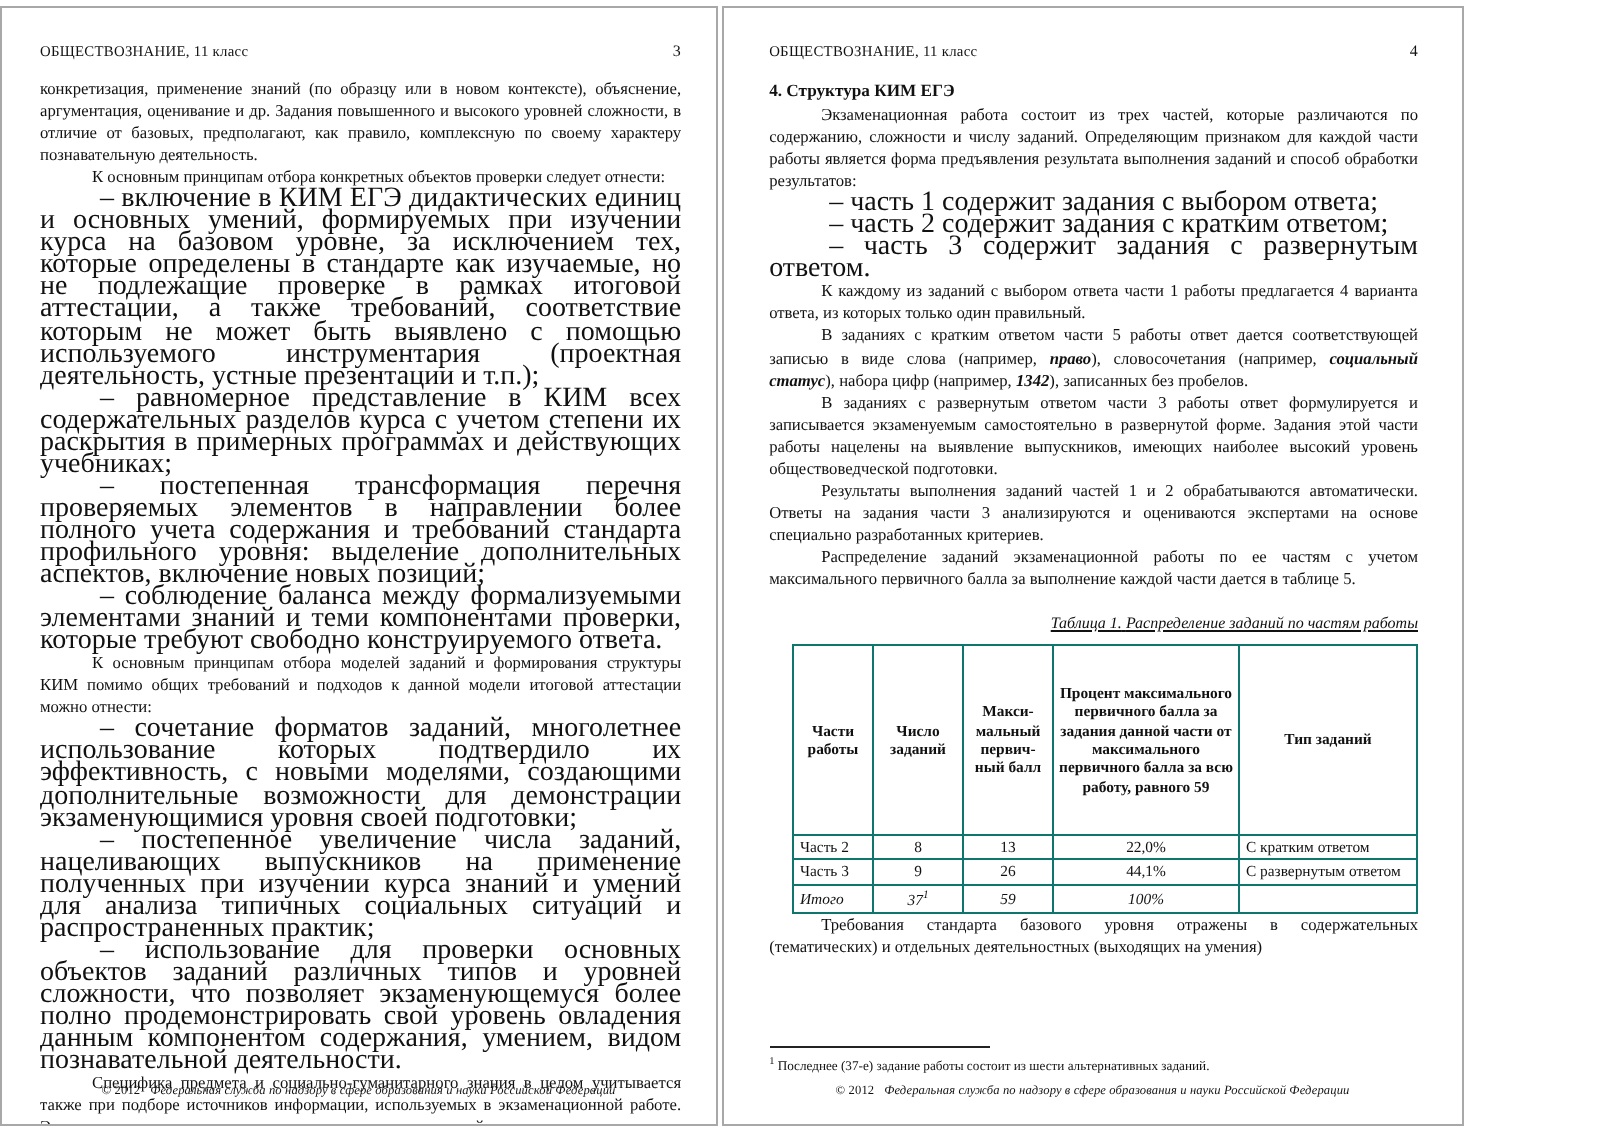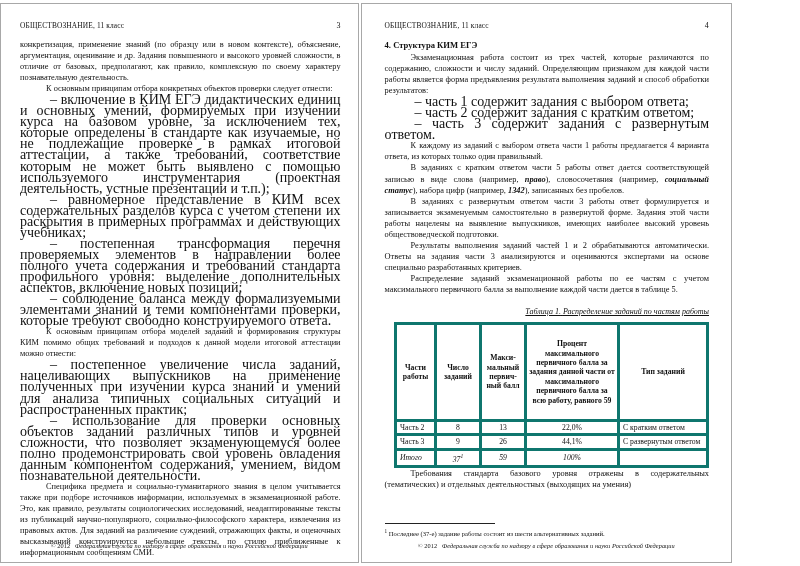--- a/index.html
+++ b/index.html
@@ -94,21 +94,21 @@
     text-decoration: underline;
   }
   table.t1 {
     border-collapse: collapse;
     width: 312px;
     margin-left: auto;
     margin-right: 0px;
     table-layout: fixed;
   }
   table.t1 td, table.t1 th {
-    border: 3px solid #0f766e;
+    border: 1px solid #0f766e;
     font-size: 7.7px;
     line-height: 9.4px;
     padding: 1px 2px;
     vertical-align: middle;
   }
   table.t1 thead th {
     font-weight: bold;
     text-align: center;
     height: 92px;
   }
@@ -167,20 +167,21 @@
         <span class="pgno">3</span>
       </div>
 
       <p class="para noind">конкретизация, применение знаний (по образцу или в новом контексте), объяснение, аргументация, оценивание и др. Задания повышенного и высокого уровней сложности, в отличие от базовых, предполагают, как правило, комплексную по своему характеру познавательную деятельность.</p>
       <p class="para">К основным принципам отбора конкретных объектов проверки следует отнести:</p>
       <p class="dash">– включение в КИМ ЕГЭ дидактических единиц и основных умений, формируемых при изучении курса на базовом уровне, за исключением тех, которые определены в стандарте как изучаемые, но не подлежащие проверке в рамках итоговой аттестации, а также требований, соответствие которым не может быть выявлено с помощью используемого инструментария (проектная деятельность, устные презентации и т.п.);</p>
       <p class="dash">– равномерное представление в КИМ всех содержательных разделов курса с учетом степени их раскрытия в примерных программах и действующих учебниках;</p>
       <p class="dash">– постепенная трансформация перечня проверяемых элементов в направлении более полного учета содержания и требований стандарта профильного уровня: выделение дополнительных аспектов, включение новых позиций;</p>
       <p class="dash">– соблюдение баланса между формализуемыми элементами знаний и теми компонентами проверки, которые требуют свободно конструируемого ответа.</p>
       <p class="para">К основным принципам отбора моделей заданий и формирования структуры КИМ помимо общих требований и подходов к данной модели итоговой аттестации можно отнести:</p>
+      <p class="dash">– сочетание форматов заданий, многолетнее использование которых подтвердило их эффективность, с новыми моделями, создающими дополнительные возможности для демонстрации экзаменующимися уровня своей подготовки;</p>
       <p class="dash">– постепенное увеличение числа заданий, нацеливающих выпускников на применение полученных при изучении курса знаний и умений для анализа типичных социальных ситуаций и распространенных практик;</p>
       <p class="dash">– использование для проверки основных объектов заданий различных типов и уровней сложности, что позволяет экзаменующемуся более полно продемонстрировать свой уровень овладения данным компонентом содержания, умением, видом познавательной деятельности.</p>
       <p class="para">Специфика предмета и социально-гуманитарного знания в целом учитывается также при подборе источников информации, используемых в экзаменационной работе. Это, как правило, результаты социологических исследований, неадаптированные тексты из публикаций научно-популярного, социально-философского характера, извлечения из правовых актов. Для заданий на различение суждений, отражающих факты, и оценочных высказываний конструируются небольшие тексты, по стилю приближенные к информационным сообщениям СМИ.</p>
 
       <div class="footer">
         <span>© 2012</span>
         &nbsp;
         <span class="it">Федеральная служба по надзору в сфере образования и науки Российской Федерации</span>
       </div>
 

